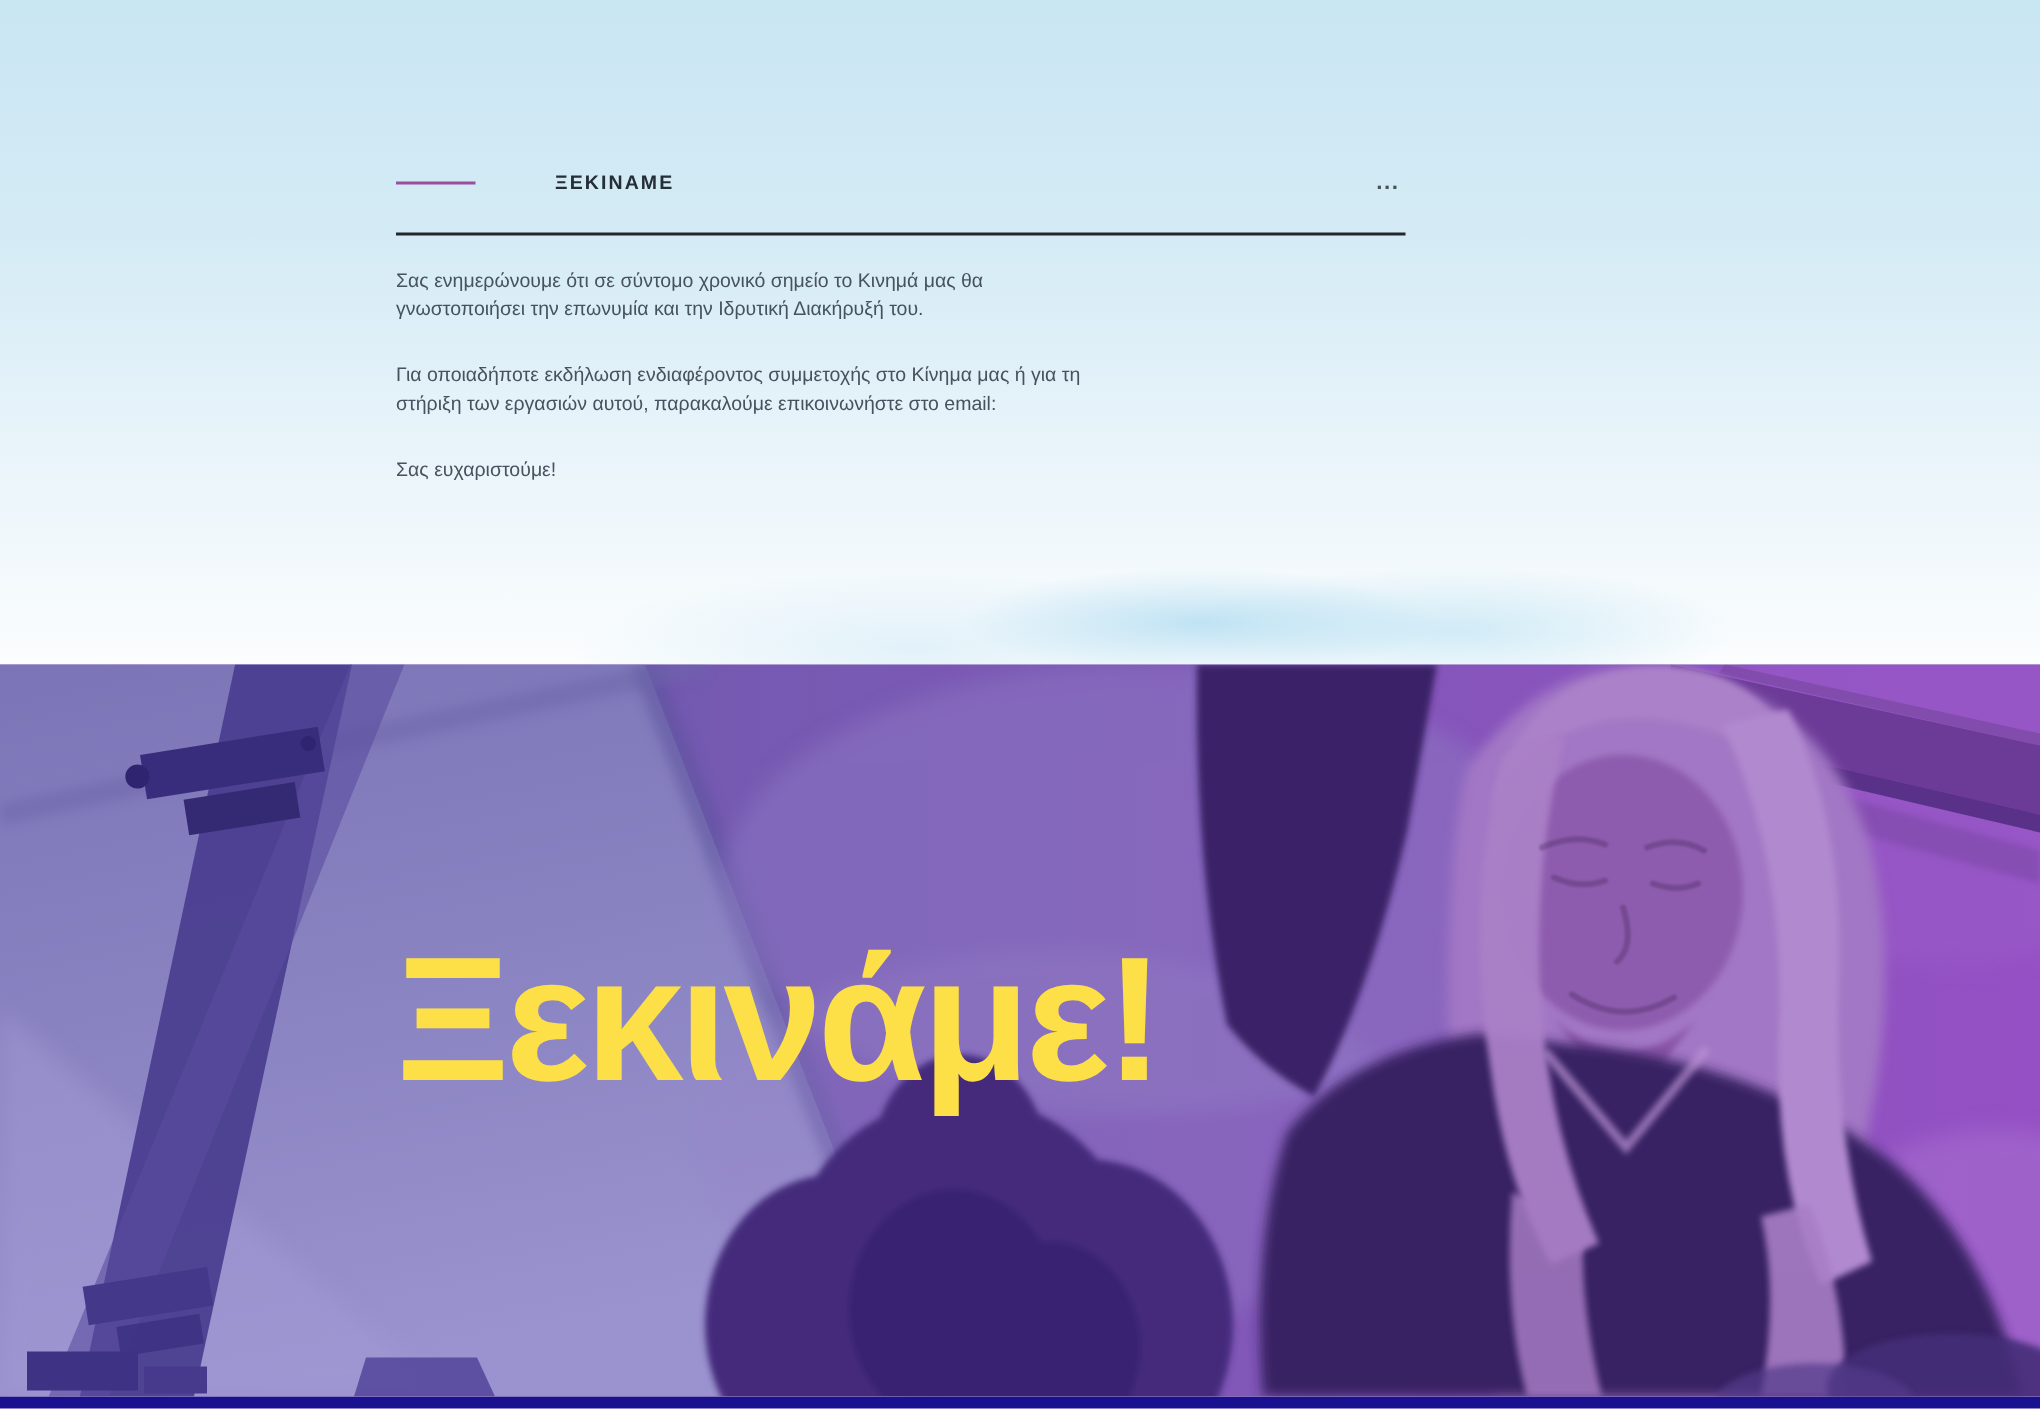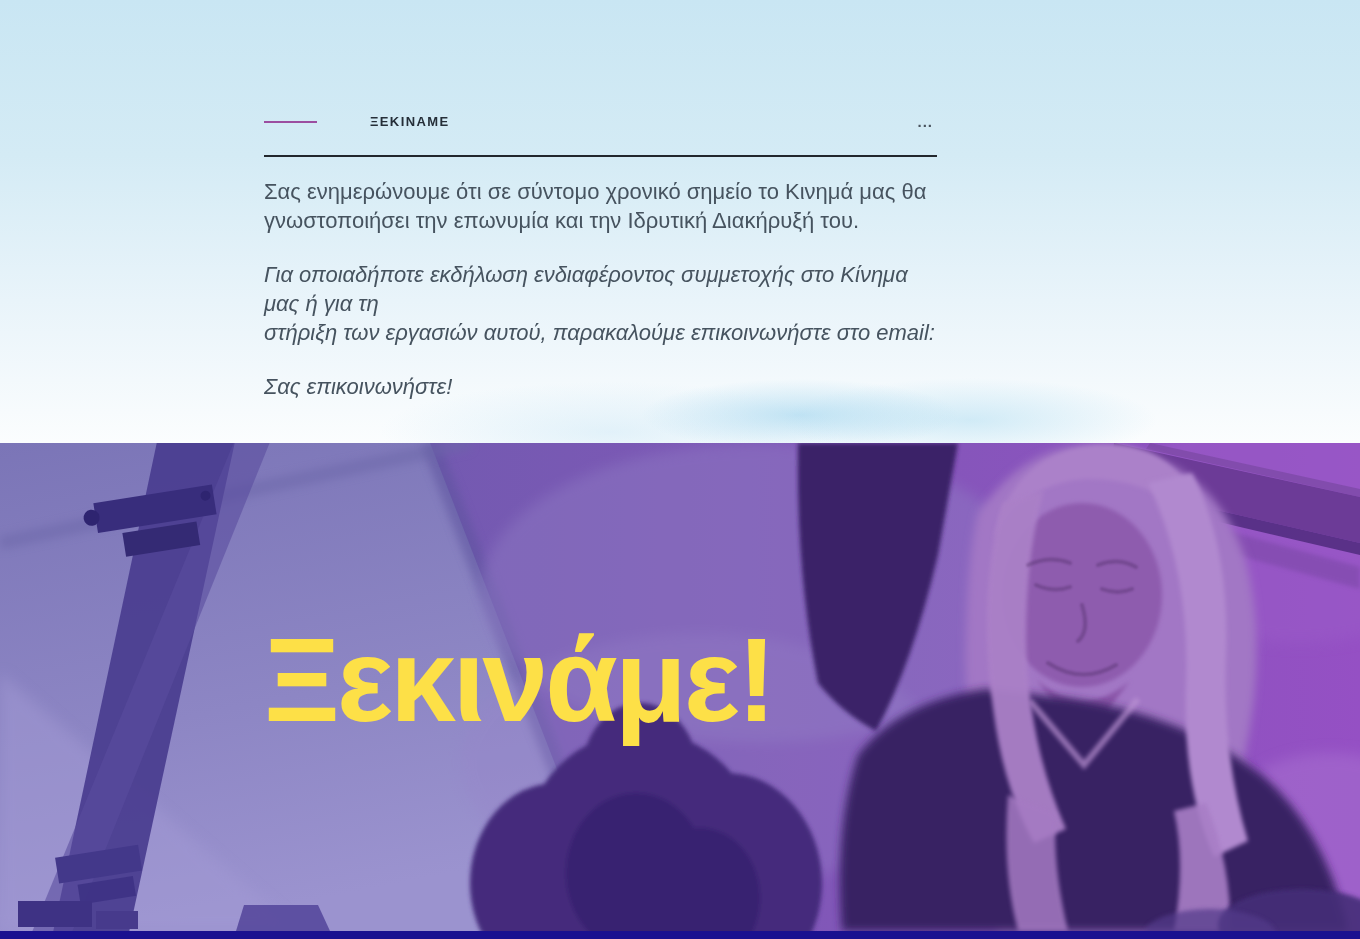--- a/index.html
+++ b/index.html
@@ -31,25 +31,25 @@
     margin-left: 53px; font-size: 13px; font-weight: 700;
     letter-spacing: 1.4px; color: #252e38;
   }
   .menu-btn {
     margin-left: auto; padding: 2px 4px; cursor: pointer;
     color: #49535e; font-size: 15px; font-weight: 700; letter-spacing: 1px; line-height: 10px;
   }
   .divider { border: none; border-top: 2px solid #22272d; margin: 26px 0 0 0; }
 
   .copy {
-    margin: 0; font-size: 22px; line-height: 29px;
+    margin: 0; font-size: 13px; line-height: 19px;
     color: #46535f; white-space: pre-line;
   }
   .first-copy { margin-top: 20px; }
-  .mt { margin-top: 25px; font-style: italic; }
+  .mt { margin-top: 25px; }
 
   
   .hero { position: relative; height: 488px; overflow: hidden; background: #7a58b4; }
   .hero svg { position: absolute; inset: 0; display: block; width: 100%; height: 100%; }
   .headline {
     position: absolute; left: 264px; top: 178px;
     font-size: 118px; line-height: 1; font-weight: 700;
     letter-spacing: -3px; color: #fde047;
   }
 
@@ -68,21 +68,21 @@
       <div class="menu-btn">
         <span>...</span>
       </div>
     </div>
     <hr class="divider">
 
     <p class="copy first-copy">Σας ενημερώνουμε ότι σε σύντομο χρονικό σημείο το Κινημά μας θα
 γνωστοποιήσει την επωνυμία και την Ιδρυτική Διακήρυξή του.</p>
     <p class="copy mt">Για οποιαδήποτε εκδήλωση ενδιαφέροντος συμμετοχής στο Κίνημα μας ή για τη
 στήριξη των εργασιών αυτού, παρακαλούμε επικοινωνήστε στο email:</p>
-    <p class="copy mt">Σας επικοινωνήστε!</p>
+    <p class="copy mt">Σας ευχαριστούμε!</p>
   </div>
 </div>
 
 <div class="hero">
   <svg viewBox="0 0 1360 488" preserveAspectRatio="none" aria-hidden="true">
     <defs>
       <linearGradient id="baseGrad" x1="0" y1="0" x2="1" y2="0">
         <stop offset="0" stop-color="#655caa"></stop>
         <stop offset="0.55" stop-color="#7e58b6"></stop>
         <stop offset="1" stop-color="#9550c4"></stop>

